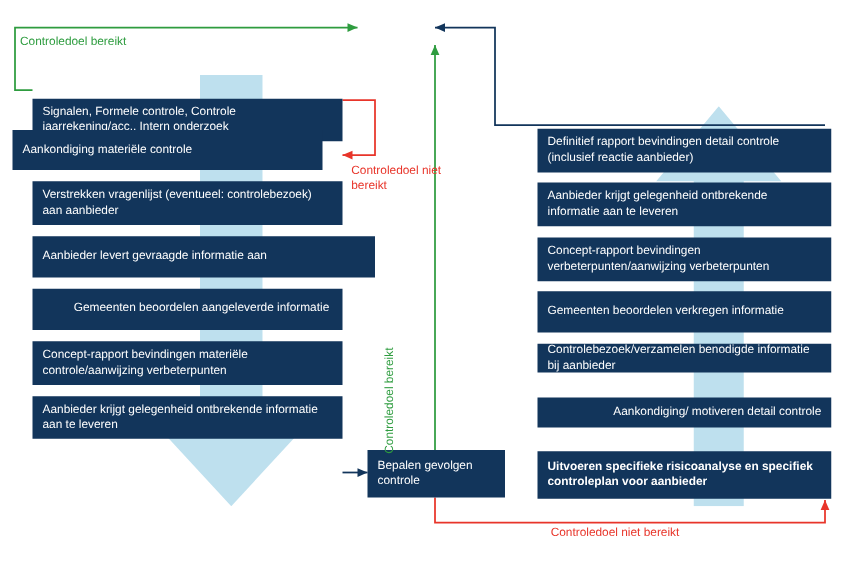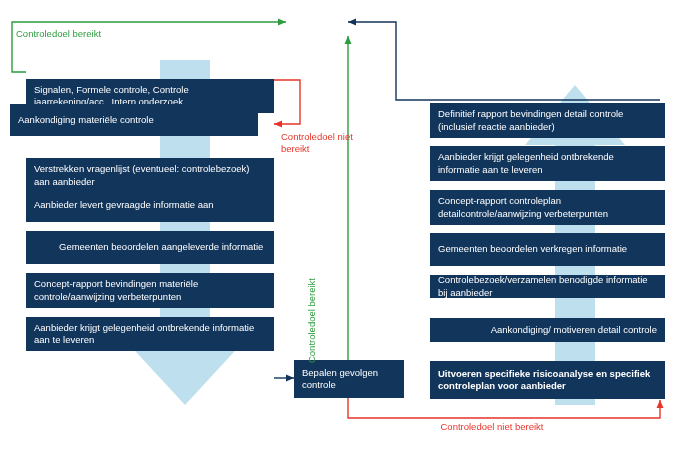--- a/index.html
+++ b/index.html
@@ -90,24 +90,24 @@
     <polygon points="348,22 356,18.5 356,25.5" fill="#12355b"></polygon>
   </svg>
 
 
   <div class="box" style="left:26px; top:79px; width:248px; height:34px;">
     <span>Signalen, Formele controle, Controle jaarrekening/acc., Intern onderzoek</span>
   </div>
   <div class="box" style="left:10px; top:104px; width:248px; height:32px;">
     <span>Aankondiging materiële controle</span>
   </div>
-  <div class="box" style="left:26px; top:158px; width:248px; height:35px;">
+  <div class="box" style="left:26px; top:145px; width:248px; height:35px;">
     <span>Verstrekken vragenlijst (eventueel: controlebezoek) aan aanbieder</span>
   </div>
-  <div class="box" style="left:26px; top:189px; width:248px; height:33px;">
+  <div class="box" style="left:26px; top:189px; width:274px; height:33px;">
     <span>Aanbieder levert gevraagde informatie aan</span>
   </div>
   <div class="box" style="left:26px; top:231px; width:248px; height:33px;padding-left:33px;">
     <span>Gemeenten beoordelen aangeleverde informatie</span>
   </div>
   <div class="box" style="left:26px; top:273px; width:248px; height:35px;">
     <span>Concept-rapport bevindingen materiële controle/aanwijzing verbeterpunten</span>
   </div>
   <div class="box" style="left:26px; top:317px; width:248px; height:34px;">
     <span>Aanbieder krijgt gelegenheid ontbrekende informatie aan te leveren</span>
@@ -117,21 +117,21 @@
     <span>Bepalen gevolgen controle</span>
   </div>
 
   <div class="box" style="left:430px; top:103px; width:235px; height:35px;">
     <span>Definitief rapport bevindingen detail controle (inclusief reactie aanbieder)</span>
   </div>
   <div class="box" style="left:430px; top:146px; width:235px; height:35px;">
     <span>Aanbieder krijgt gelegenheid ontbrekende informatie aan te leveren</span>
   </div>
   <div class="box" style="left:430px; top:190px; width:235px; height:35px;">
-    <span>Concept-rapport controleplan detailcontrole/aanwijzing verbeterpunten</span>
+    <span>Concept-rapport bevindingen verbeterpunten/aanwijzing verbeterpunten</span>
   </div>
   <div class="box" style="left:430px; top:233px; width:235px; height:33px;">
     <span>Gemeenten beoordelen verkregen informatie</span>
   </div>
   <div class="box" style="left:430px; top:275px; width:235px; height:23px;">
     <span>Controlebezoek/verzamelen benodigde informatie bij aanbieder</span>
   </div>
   <div class="box" style="left:430px; top:318px; width:235px; height:24px;justify-content:flex-end;">
     <span>Aankondiging/ motiveren detail controle</span>
   </div>

